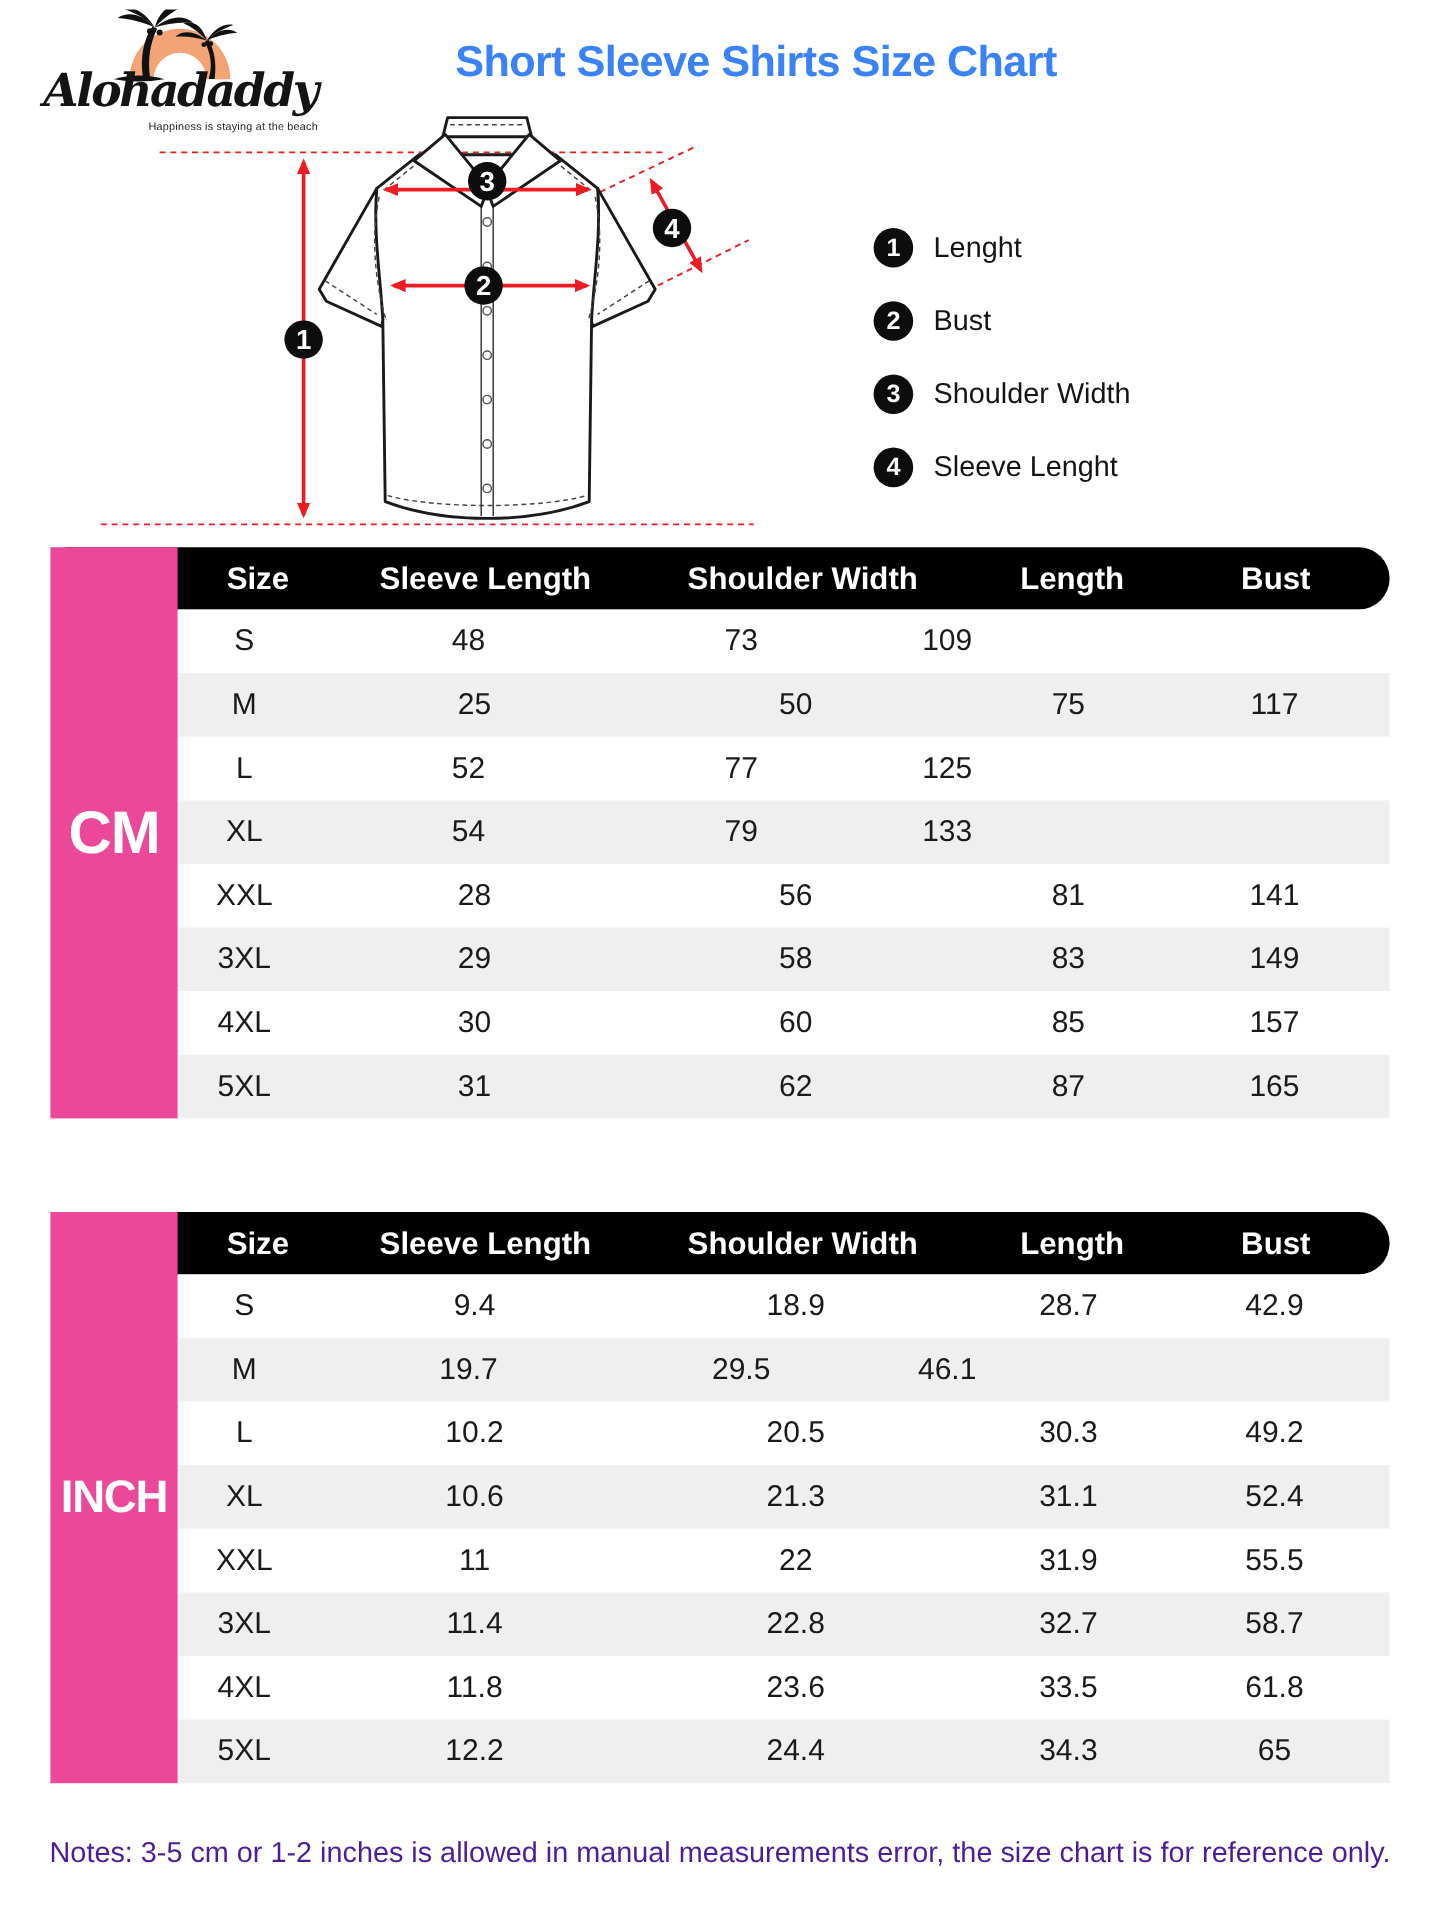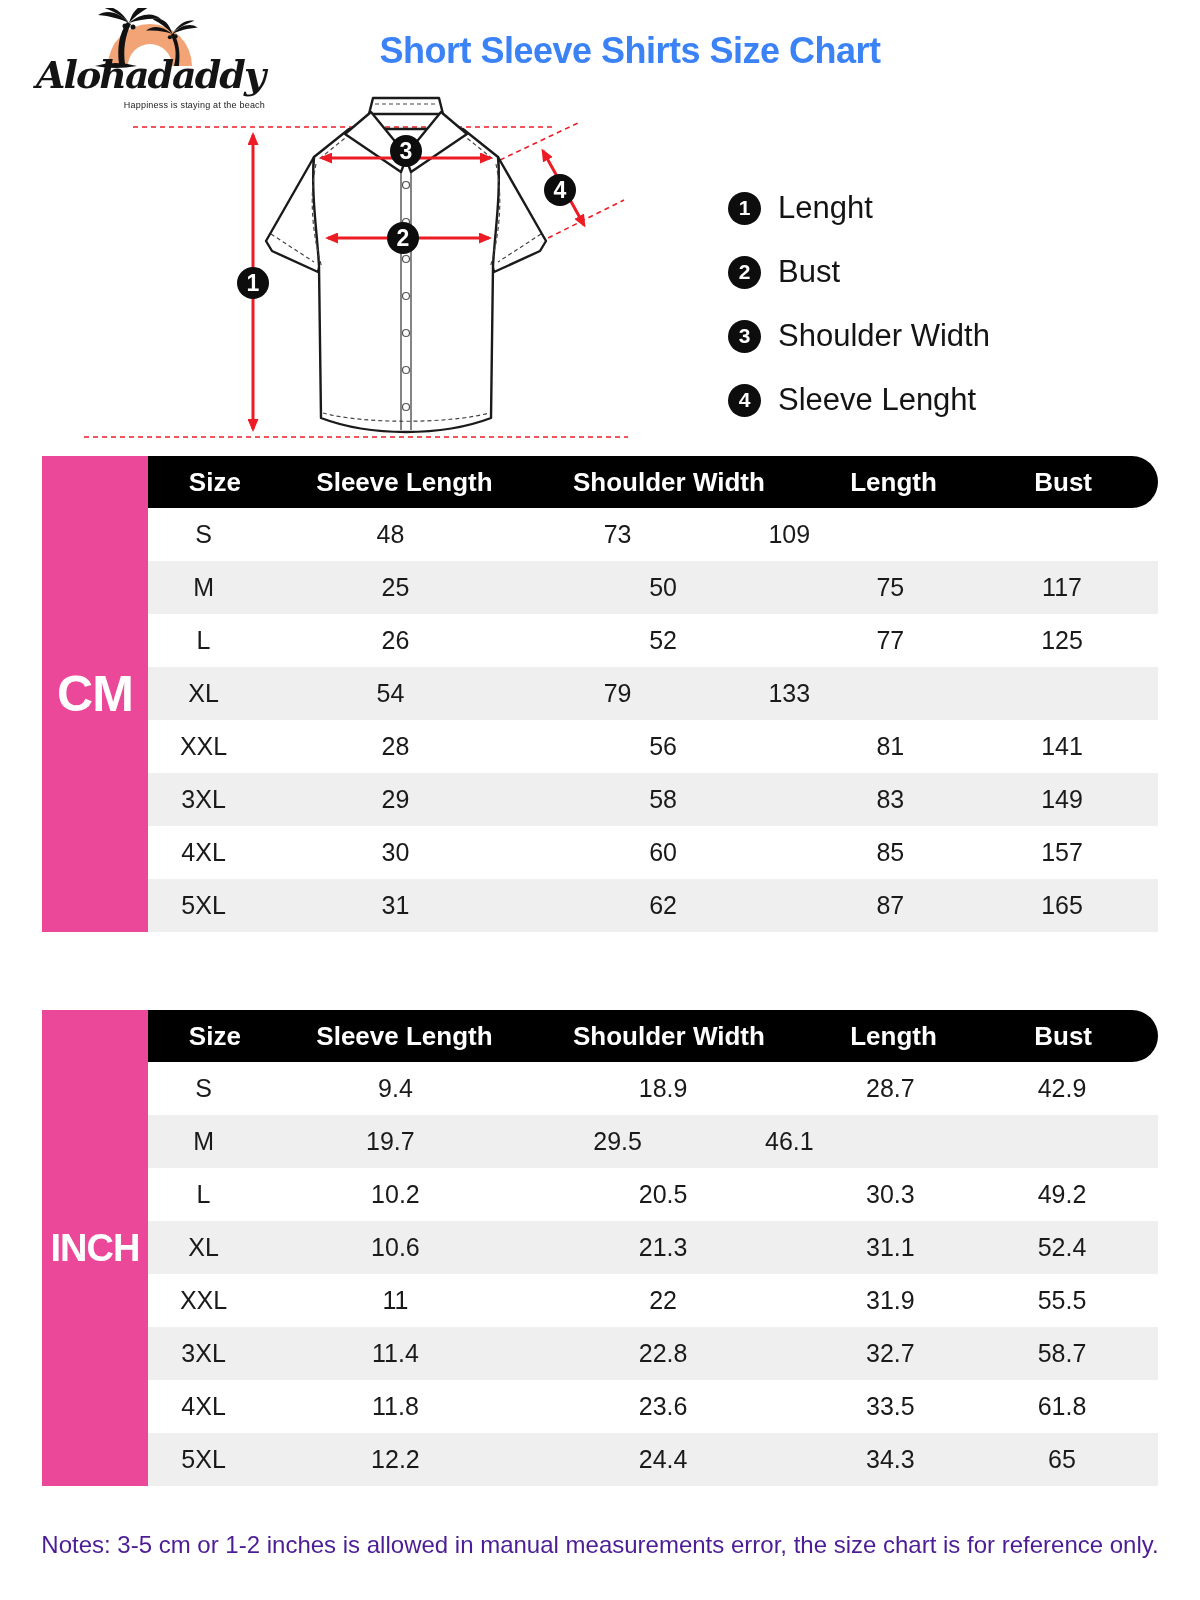--- a/index.html
+++ b/index.html
@@ -44,21 +44,21 @@
   .legend {
     position:absolute; left:728px; top:190px;
     display:flex; flex-direction:column; gap:28px;
   }
   .legend-item { display:flex; align-items:center; gap:17px; }
   .lg-badge {
     width:33px; height:33px; border-radius:50%; background:#0d0d0d; color:#fff;
     display:inline-flex; align-items:center; justify-content:center;
     font-size:21px; font-weight:bold; flex:0 0 auto;
   }
-  .lg-label { font-size:31px; color:#141414; }
+  .lg-label { font-size:24px; color:#141414; }
 
   
   .size-table { position:absolute; left:42px; width:1116px; }
   .unit-label {
     position:absolute; left:0; top:0; width:106px; height:100%;
     background:#ec4899; color:#fff; display:flex; align-items:center; justify-content:center;
     font-weight:bold; letter-spacing:-1px;
   }
   .t-header {
     height:52px; background:#000; border-radius:0 27px 27px 0;
@@ -219,21 +219,20 @@
       </div>
       <div class="t-row alt">
         <span class="cell c0">M</span>
         <span class="cell c1">25</span>
         <span class="cell c2">50</span>
         <span class="cell c3">75</span>
         <span class="cell c4">117</span>
       </div>
       <div class="t-row">
         <span class="cell c0">L</span>
-        <span class="cell c1">26</span>
         <span class="cell c2">52</span>
         <span class="cell c3">77</span>
         <span class="cell c4">125</span>
       </div>
       <div class="t-row alt">
         <span class="cell c0">XL</span>
         <span class="cell c2">54</span>
         <span class="cell c3">79</span>
         <span class="cell c4">133</span>
       </div>

